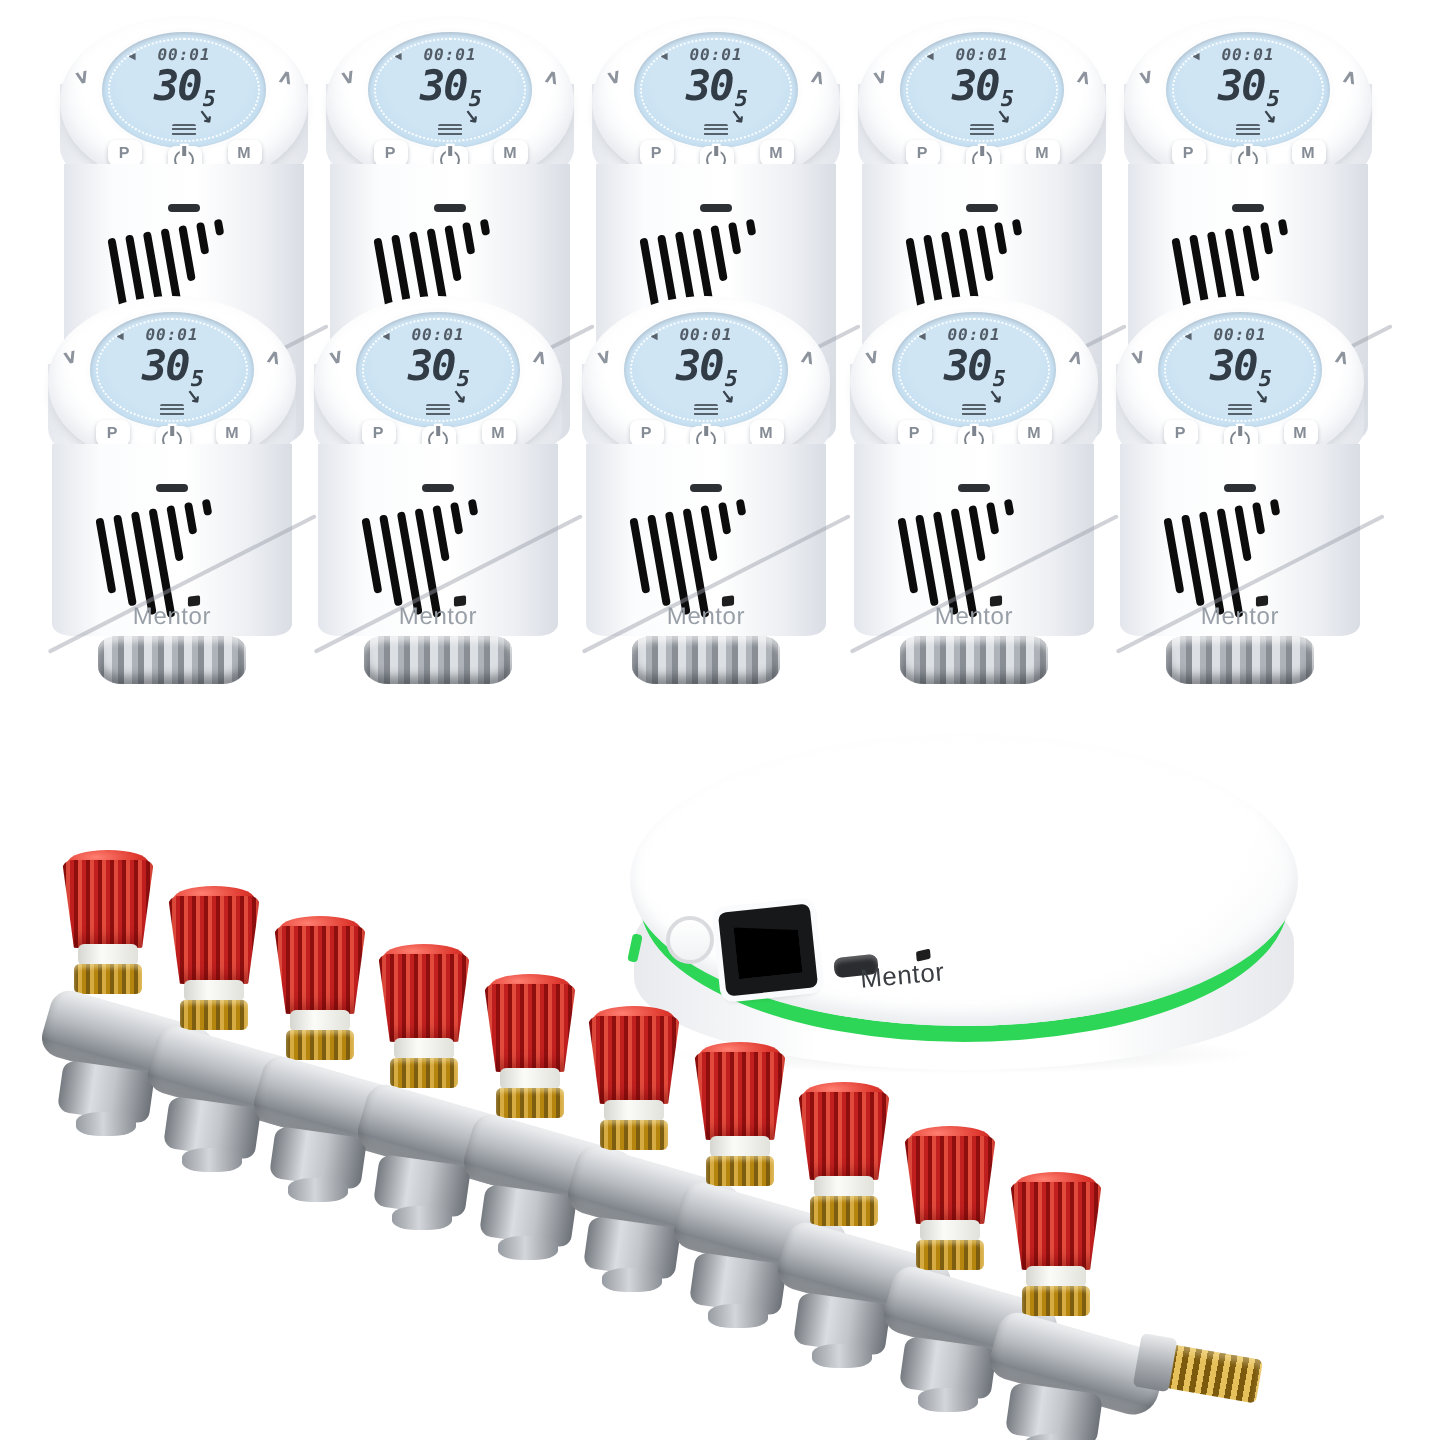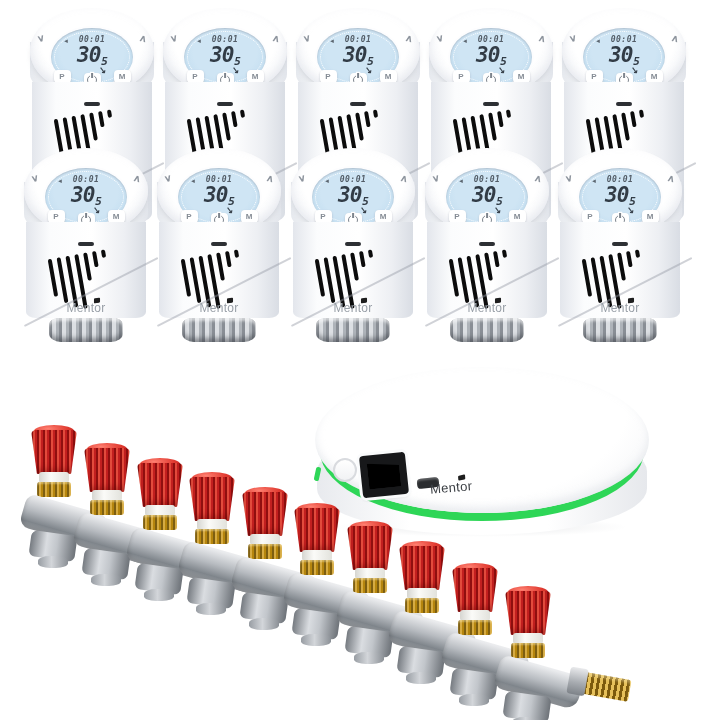--- a/index.html
+++ b/index.html
@@ -11,21 +11,21 @@
   .trv.row2{height:194px;}
   .face-side{position:absolute;left:0;top:34px;width:124px;height:58px;
     border-radius:0 0 50% 50% / 0 0 45% 45%;
     background:linear-gradient(90deg,#e6e9ee,#ffffff 30%,#ffffff 66%,#e2e5eb);}
   .face{position:absolute;left:0;top:0;width:124px;height:86px;border-radius:50%;
     background:radial-gradient(ellipse at 50% 32%,#ffffff 58%,#f3f5f8 80%,#e4e7ed 100%);
     box-shadow:0 4px 6px -3px rgba(140,146,158,.45), inset 0 -4px 8px rgba(205,210,220,.35);}
   .rim-arrow{position:absolute;top:24px;font-size:11px;color:#8d949d;font-weight:bold;}
   .rim-arrow.left{left:7px;transform:rotate(-14deg) scaleY(.85);}
   .rim-arrow.right{right:7px;transform:rotate(14deg) scaleY(.85);}
-  .lcd{position:absolute;left:21px;top:20px;width:82px;height:58px;border-radius:50%;
+  .lcd{position:absolute;left:21px;top:8px;width:82px;height:58px;border-radius:50%;
     background:radial-gradient(ellipse at 50% 40%,#cfe5f4 55%,#b8d7ec 100%);
     box-shadow:0 0 0 2px #fdfdfe, 0 1px 2px rgba(120,130,145,.4) inset;}
   .lcd::after{content:'';position:absolute;inset:3px;border:1px dotted rgba(255,255,255,.95);
     border-radius:50%;pointer-events:none;}
   .lcd-time{position:absolute;top:7px;left:0;width:100%;text-align:center;
     font-family:"DejaVu Sans Mono",monospace;font-size:8px;font-weight:bold;font-style:italic;
     color:#525c66;letter-spacing:.5px;}
   .lcd-arrow{position:absolute;left:12px;top:10px;font-size:6px;color:#5a646e;}
   .lcd-main{position:absolute;top:15px;left:0;width:100%;text-align:center;
     font-family:"DejaVu Sans Mono",monospace;font-style:italic;color:#323c46;}

